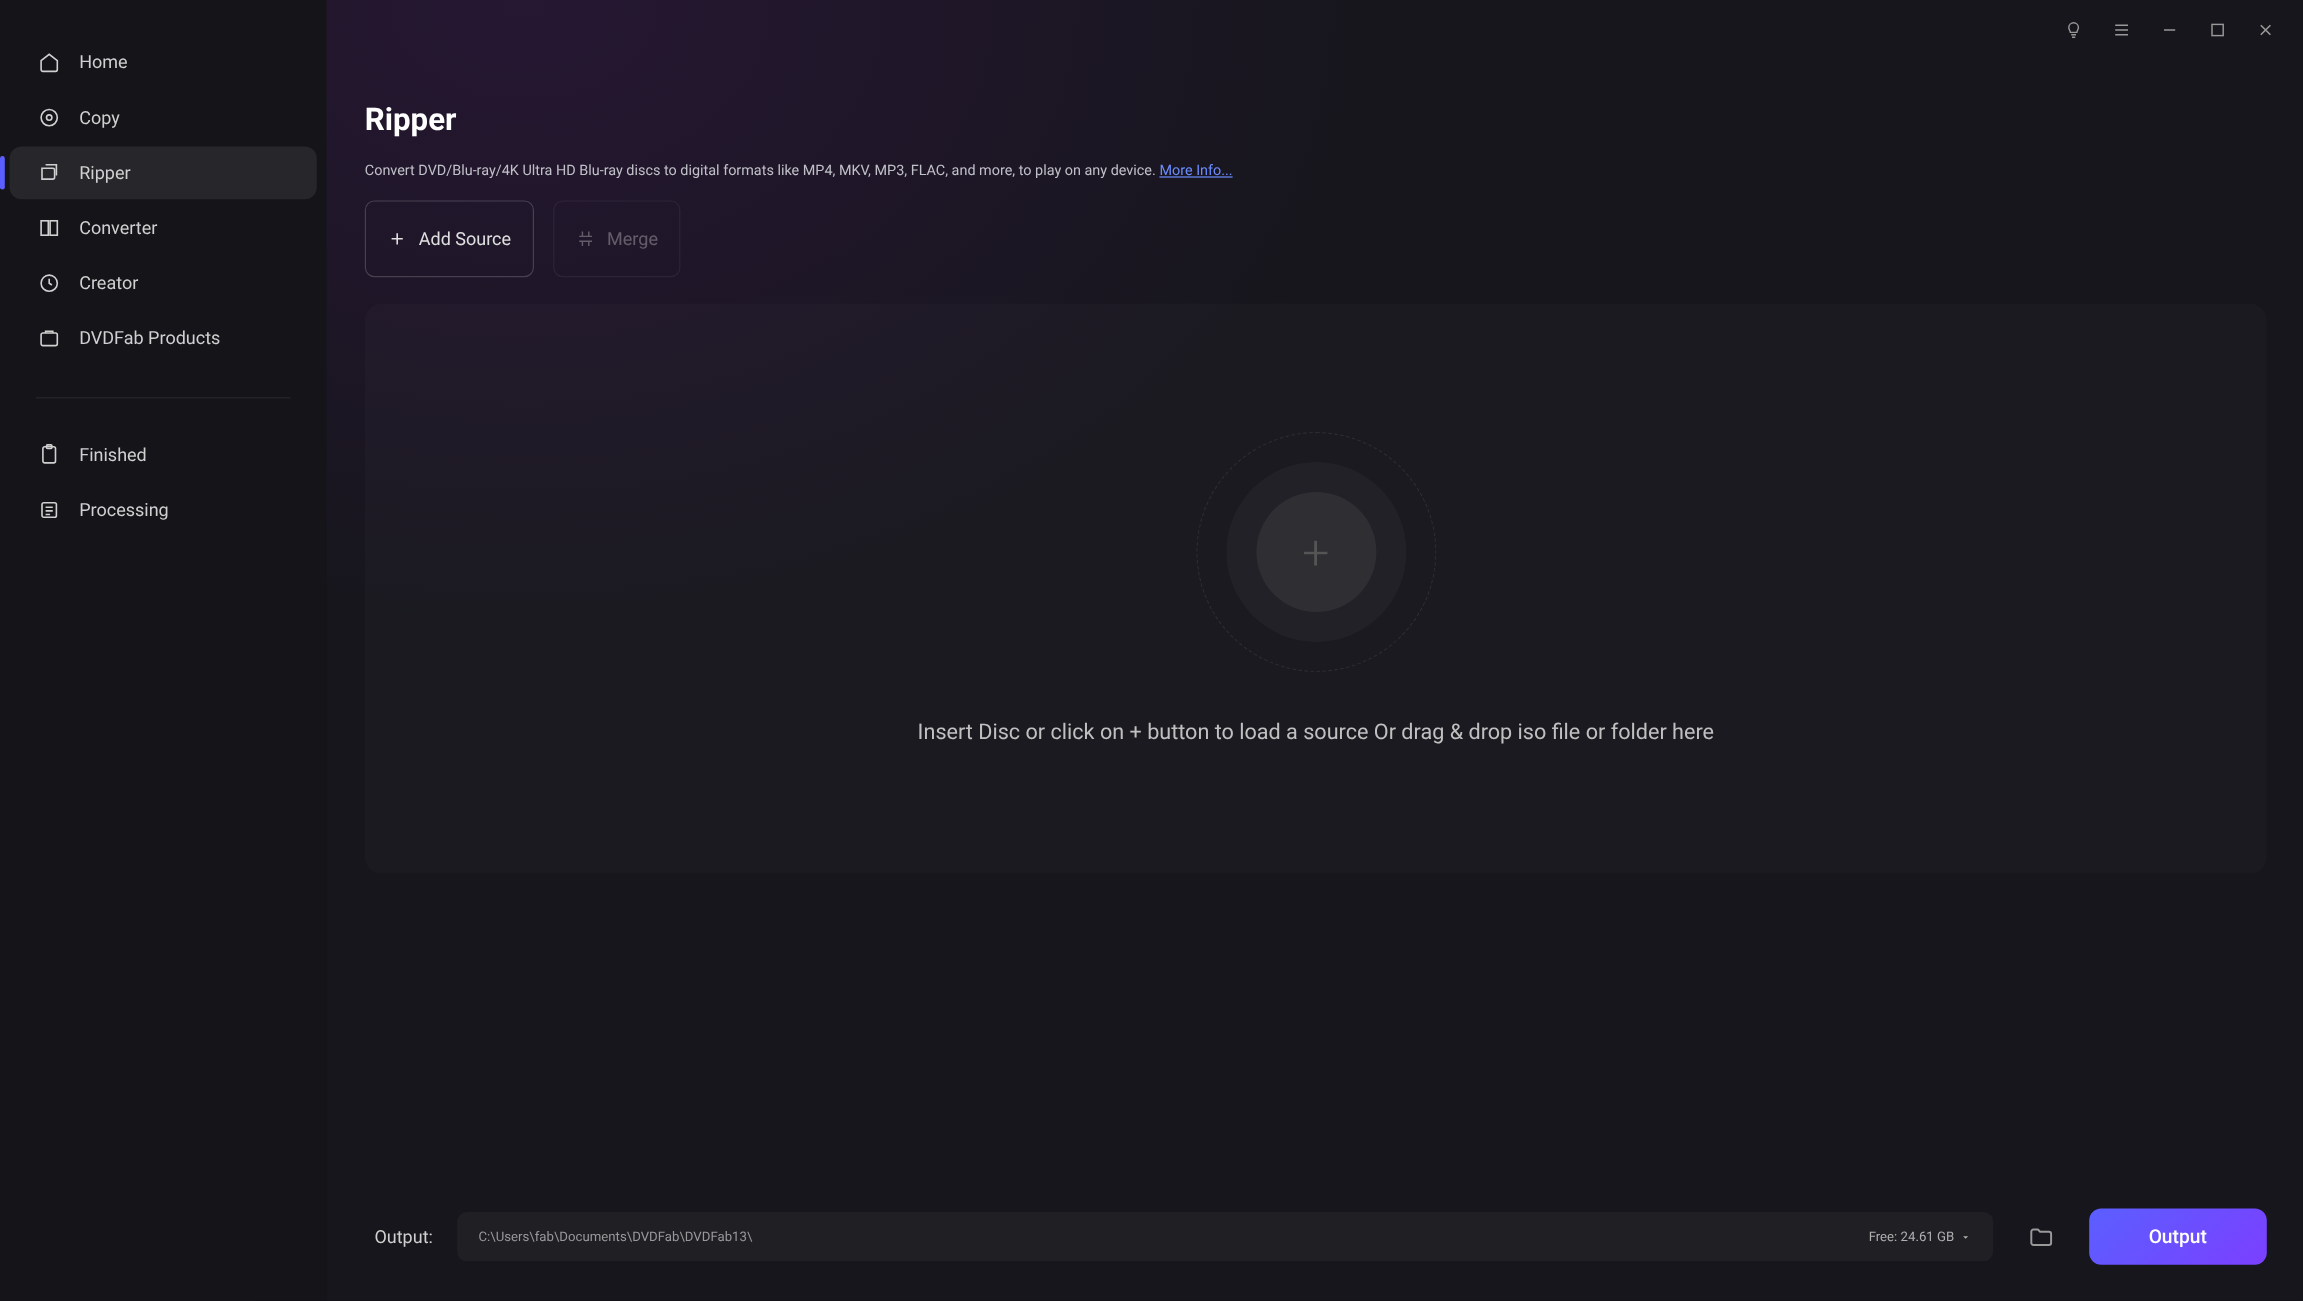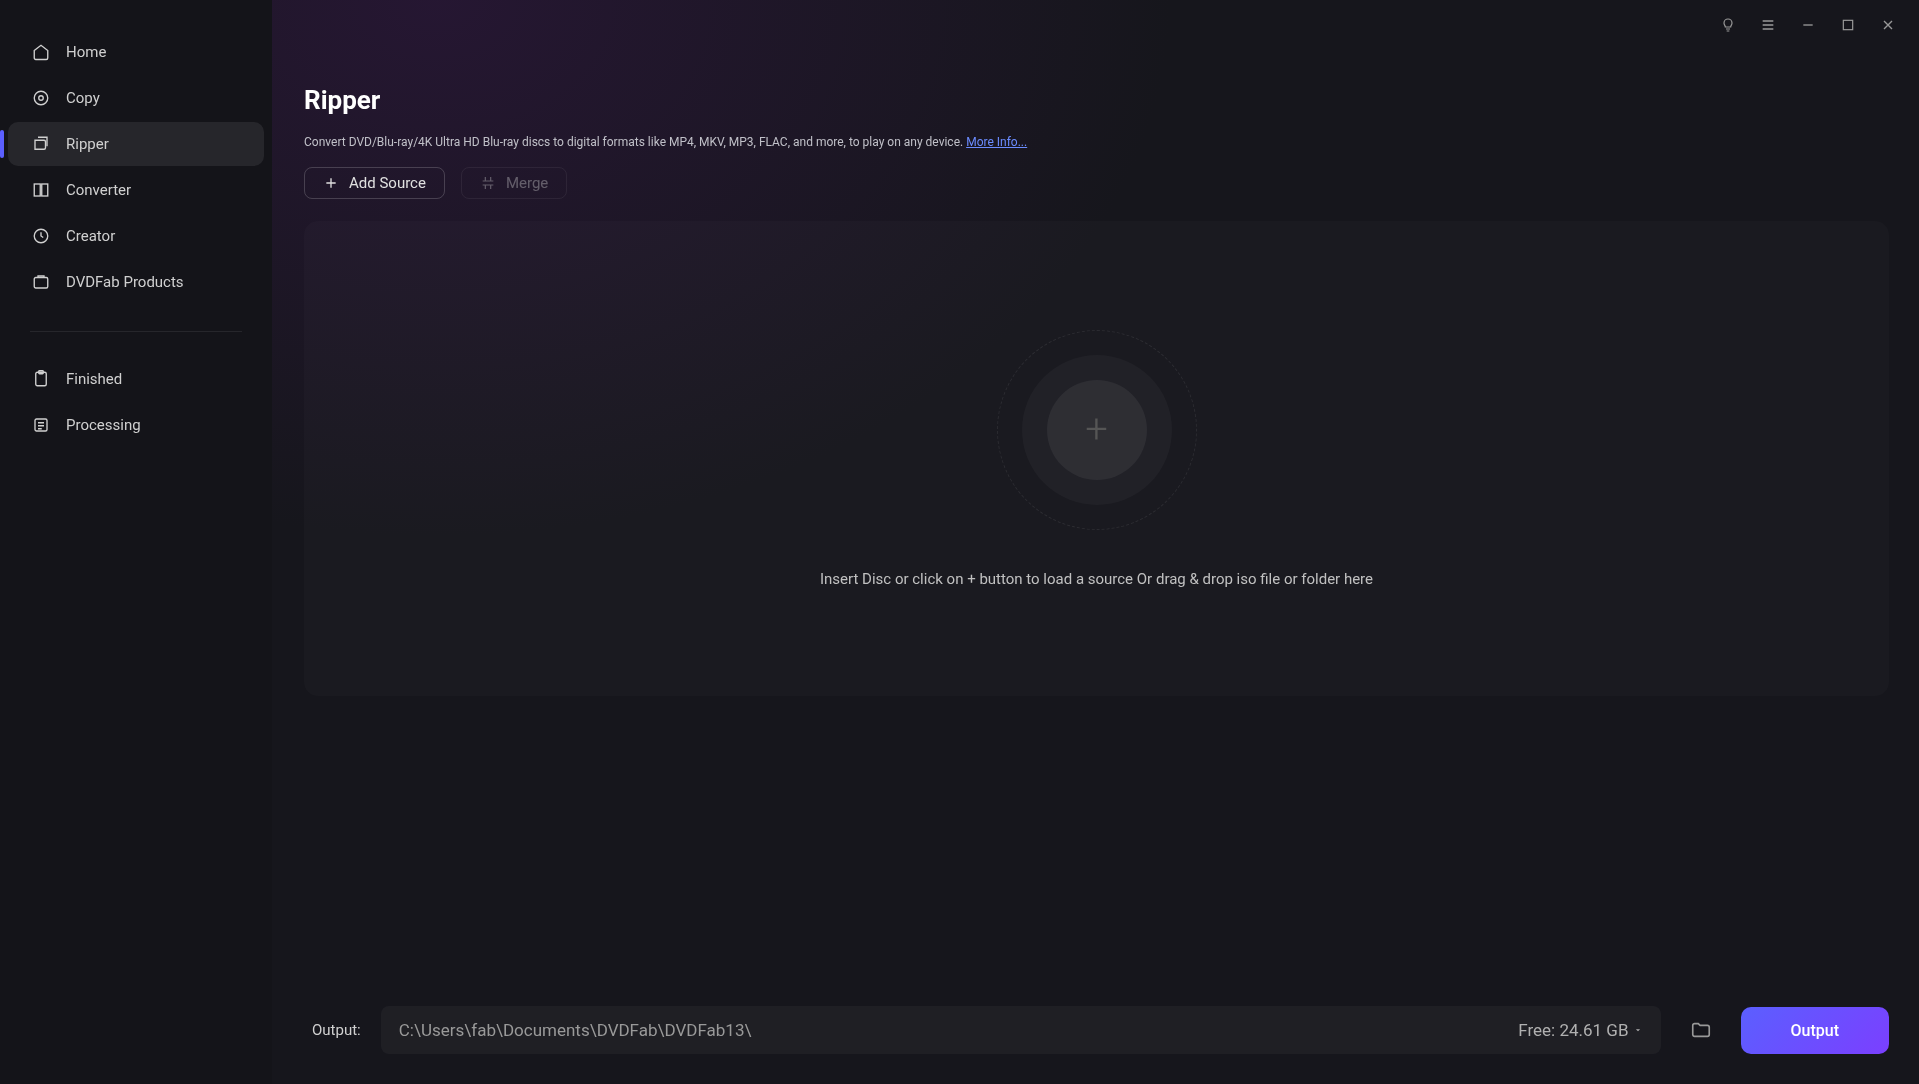--- a/index.html
+++ b/index.html
@@ -191,21 +191,21 @@
     .toolbar {
       display: flex;
       gap: 16px;
       margin-bottom: 22px;
     }
     
     .btn {
       display: flex;
       align-items: center;
       gap: 10px;
-      padding: 6px 18px;
+      padding: 22px 18px;
       border-radius: 8px;
       border: 1px solid rgba(255,255,255,0.18);
       background: transparent;
       color: #e0e0e0;
       font-size: 15px;
       cursor: pointer;
     }
     
     .btn.disabled {
       opacity: 0.35;
@@ -261,21 +261,21 @@
       cursor: pointer;
     }
     
     .drop-plus {
       font-size: 40px;
       color: #555;
       font-weight: 300;
     }
     
     .drop-text {
-      font-size: 15px;
+      font-size: 18px;
       color: #c0c0c0;
       text-align: center;
     }
     
     .footer-bar {
       display: flex;
       align-items: center;
       padding: 20px 30px 30px 40px;
       gap: 20px;
     }
@@ -285,21 +285,21 @@
       color: #d0d0d0;
     }
     
     .output-path-bar {
       flex: 1;
       background: rgba(255,255,255,0.04);
       border-radius: 8px;
       padding: 14px 18px;
       display: flex;
       justify-content: space-between;
-      font-size: 17px;
+      font-size: 11px;
     }
     
     .output-path {
       color: #999;
     }
     
     .free-space {
       color: #b0b0b0;
       display: flex;
       align-items: center;

